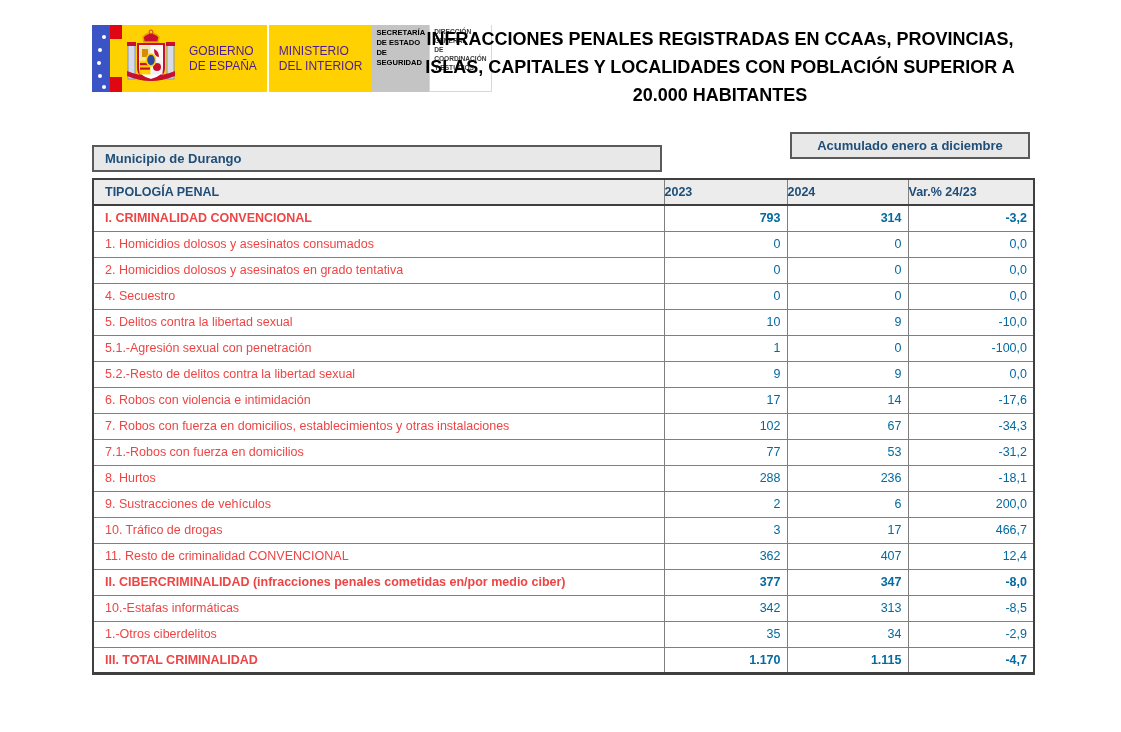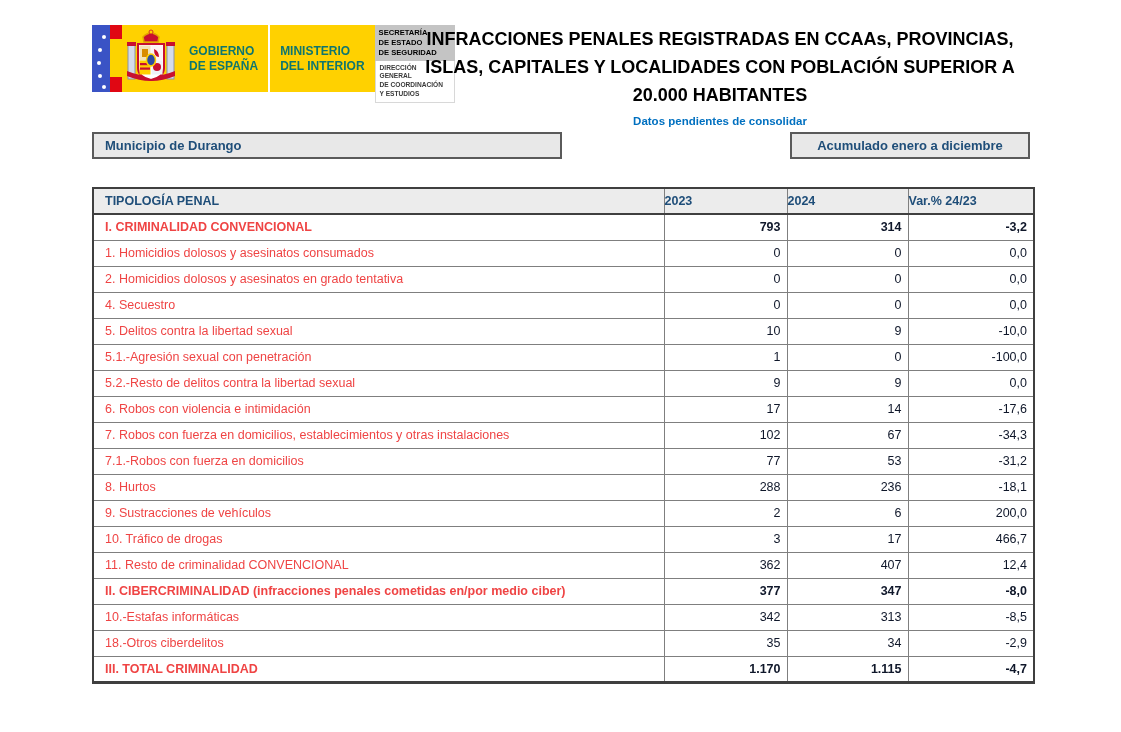--- a/index.html
+++ b/index.html
@@ -12,57 +12,57 @@
 
   
   .logo { position:absolute; left:92px; top:25px; height:67px; display:flex; }
   .band-blue { position:relative; width:18px; height:100%; background:#3A53C5; }
   .band-blue .star { position:absolute; width:4px; height:4px; border-radius:50%; background:#fff; }
   .band-flag { width:12px; height:100%;
     background:linear-gradient(180deg,#E00713 0%,#E00713 21%,#FCD300 21%,#FCD300 78%,#E00713 78%,#E00713 100%); }
   .logo-yellow { display:flex; align-items:center; background:#FFD100; height:100%; }
   .coat { margin:0 2px 0 3px; }
   .gob-text, .min-text {
-    font-weight:bold; font-size:12px; line-height:1.2; color:#0f766e;
+    font-weight:normal; font-size:12px; line-height:1.2; color:#4c1d95;
     white-space:pre-line; padding:0 10px;
   }
   .v-divider { width:2px; background:#fff; height:100%; }
-  .logo-right { width:80px; display:flex; flex-direction:column; }
+  .logo-right { width:80px; display:flex; flex-direction:row; }
   .sec-box { flex:1; background:#C4C4C4; color:#000; font-weight:bold;
     font-size:7.6px; line-height:1.3; padding:3px 4px; white-space:pre-line; }
   .dir-box { flex:1; background:#fff; color:#3a3a3a; font-weight:bold;
     font-size:6.6px; line-height:1.35; padding:3px 4px; white-space:pre-line;
     border:1px solid #d8d8d8; border-top:none; }
 
   
   .title-block { position:absolute; left:420px; top:26px; width:600px; text-align:center; }
   .main-title { font-size:18px; font-weight:bold; color:#000; line-height:1.55; }
   .red-note { margin-top:9px; padding:0 38px; font-size:10.5px; font-weight:bold;
     color:#C00000; line-height:1.45; }
   .blue-note { margin-top:5px; font-size:11.5px; font-weight:bold; color:#0070C0; }
 
   
   .filter-box { position:absolute; top:132px; height:27px; background:#E8E8E8;
     border:2px solid #5A5A5A; display:flex; align-items:center;
     color:#1F4E79; font-weight:bold; font-size:13px; }
-  .box-municipio { left:92px; width:470px; padding-left:11px; }
+  .box-municipio { left:92px; width:570px; padding-left:11px;margin-top:13px; }
   .box-periodo  { left:790px; width:240px; justify-content:center;align-items:center; }
 
   
   table.crime-table {
-    position:absolute; left:92px; top:187px; width:941px;
+    position:absolute; left:92px; top:178px; width:941px;
     border-collapse:collapse; font-size:12.5px; table-layout:fixed;
   }
   .crime-table th, .crime-table td { border:1px solid #7F7F7F; height:26px; padding:0; vertical-align:middle; }
   .crime-table { border:2px solid #3F3F3F; }
   .crime-table thead th { background:#ECECEC; color:#1F4E79; font-weight:bold; text-align:left; border-bottom:2px solid #3F3F3F; }
   .crime-table thead th:first-child { text-align:left; padding-left:11px; }
   .crime-table td.label { color:#ef4444; text-align:left; padding-left:11px;
     white-space:nowrap; overflow:hidden; }
-  .crime-table td.num { color:#0f172a; text-align:right; padding-right:6px; }
+  .crime-table td.num { color:#0369a1; text-align:right; padding-right:6px; }
   .crime-table tr.bold td { font-weight:bold; }
   .crime-table tbody tr:last-child td { border-bottom:3px solid #3F3F3F; }
 </style>
 </head>
 <body>
 
 <div class="logo">
   <div class="band-blue">
     <span class="star" style="left:10px; top:10px"></span>
     <span class="star" style="left:6px;  top:23px"></span>
@@ -107,21 +107,20 @@
 DE ESTADO
 DE SEGURIDAD</div>
     <div class="dir-box">DIRECCIÓN GENERAL
 DE COORDINACIÓN
 Y ESTUDIOS</div>
   </div>
 </div>
 
 <div class="title-block">
   <div class="main-title">INFRACCIONES PENALES REGISTRADAS EN CCAAs, PROVINCIAS, ISLAS, CAPITALES Y LOCALIDADES CON POBLACIÓN SUPERIOR A 20.000 HABITANTES</div>
-  <div class="blue-note">Datos pendientes de consolidar</div>
 </div>
 
 <div class="filter-box box-municipio">
   <span>Municipio de Durango</span>
 </div>
 <div class="filter-box box-periodo">
   <span>Acumulado enero a diciembre</span>
 </div>
 
 <table class="crime-table">
@@ -230,21 +229,21 @@
     <td class="num">347</td>
     <td class="num">-8,0</td>
   </tr>
       <tr>
     <td class="label">10.-Estafas informáticas</td>
     <td class="num">342</td>
     <td class="num">313</td>
     <td class="num">-8,5</td>
   </tr>
       <tr>
-    <td class="label">18.-Otros ciberdelitos</td>
+    <td class="label">1.-Otros ciberdelitos</td>
     <td class="num">35</td>
     <td class="num">34</td>
     <td class="num">-2,9</td>
   </tr>
       <tr class="bold">
     <td class="label">III. TOTAL CRIMINALIDAD</td>
     <td class="num">1.170</td>
     <td class="num">1.115</td>
     <td class="num">-4,7</td>
   </tr>

